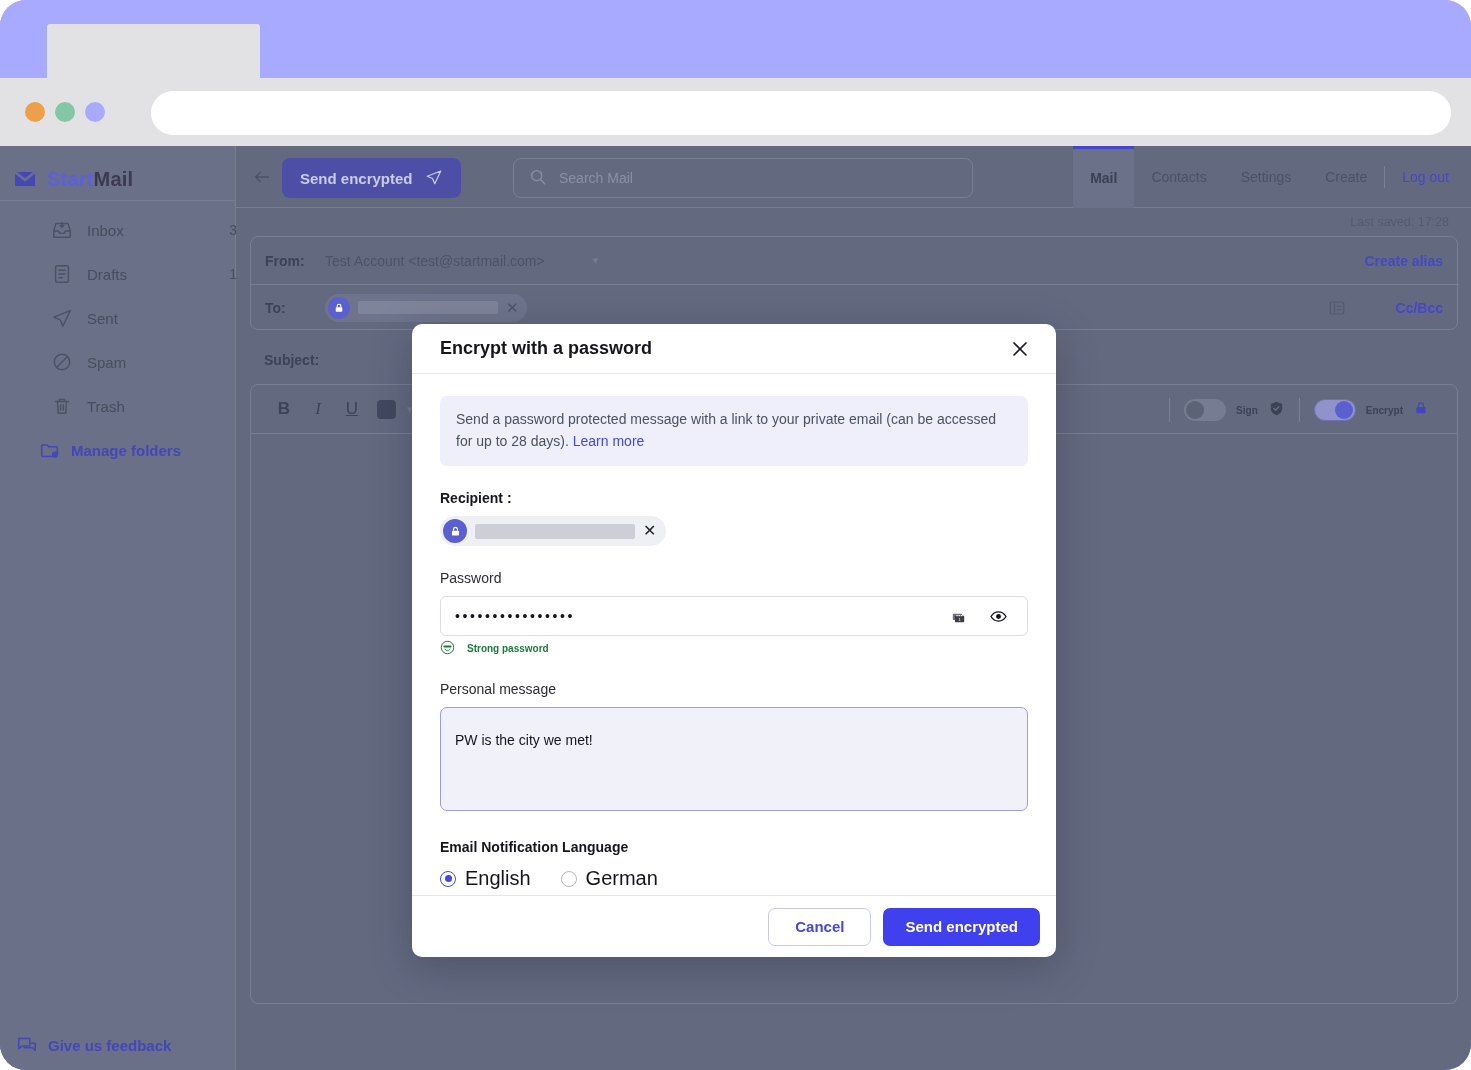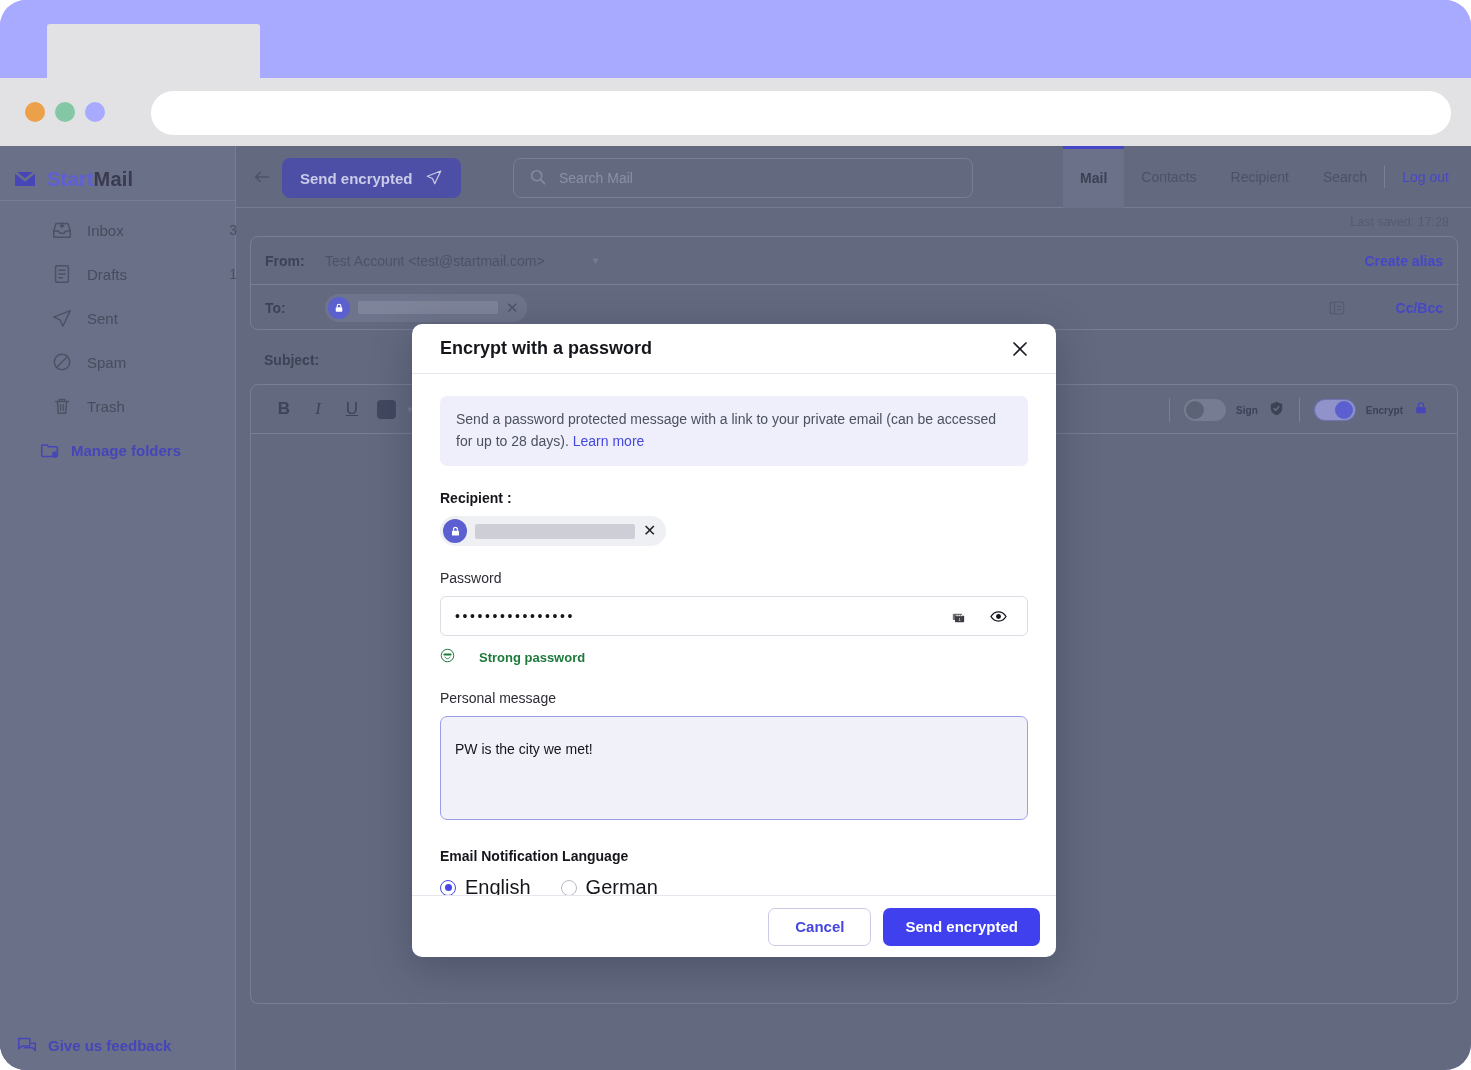--- a/index.html
+++ b/index.html
@@ -289,23 +289,23 @@
     background: #fff;
   }
   .pw-dots {
     flex: 1; font-size: 14px; letter-spacing: 2.6px; color: #15161c;
     font-family: "Liberation Sans", sans-serif;
   }
   .pw-icon { width: 26px; height: 26px; display: flex; align-items: center; justify-content: center; cursor: pointer; }
   .pw-icon.eye { margin-left: 14px; margin-right: 6px; }
 
   .strength {
-    display: flex; align-items: center; gap: 24px;
-    margin-top: 12px;
-    font-size: 13px; font-weight: 700; color: #1d7a3c;
+    display: flex; align-items: center; gap: 12px;
+    margin-top: 4px;
+    font-size: 10px; font-weight: 700; color: #1d7a3c;
   }
 
   .msg-area {
     width: 100%; height: 104px;
     background: #f0f1f9;
     border: 1px solid #9a9dea; border-radius: 7px;
     padding: 24px 14px;
     font-size: 14px; color: #15161c;
     font-family: "Liberation Sans", sans-serif;
     resize: none; outline: none;
@@ -474,22 +474,22 @@
               <circle cx="11" cy="11" r="6.4" stroke="#878da1"></circle>
                 <path d="M15.8 15.8L21 21" stroke="#878da1" stroke-linecap="round"></path>
             </svg>
           </span>
           <span class="ph">Search Mail</span>
         </div>
 
         <div class="topnav">
           <div class="tn active">Mail</div>
           <div class="tn">Contacts</div>
-          <div class="tn">Recipient</div>
-          <div class="tn">Search</div>
+          <div class="tn">Settings</div>
+          <div class="tn">Create</div>
           <div class="tn-divider"></div>
           <div class="tn logout">Log out</div>
         </div>
       </div>
 
       <div class="lastsaved">Last saved: 17:28</div>
 
       <div class="compose">
         <div class="from-row">
           <span class="k">From:</span>

